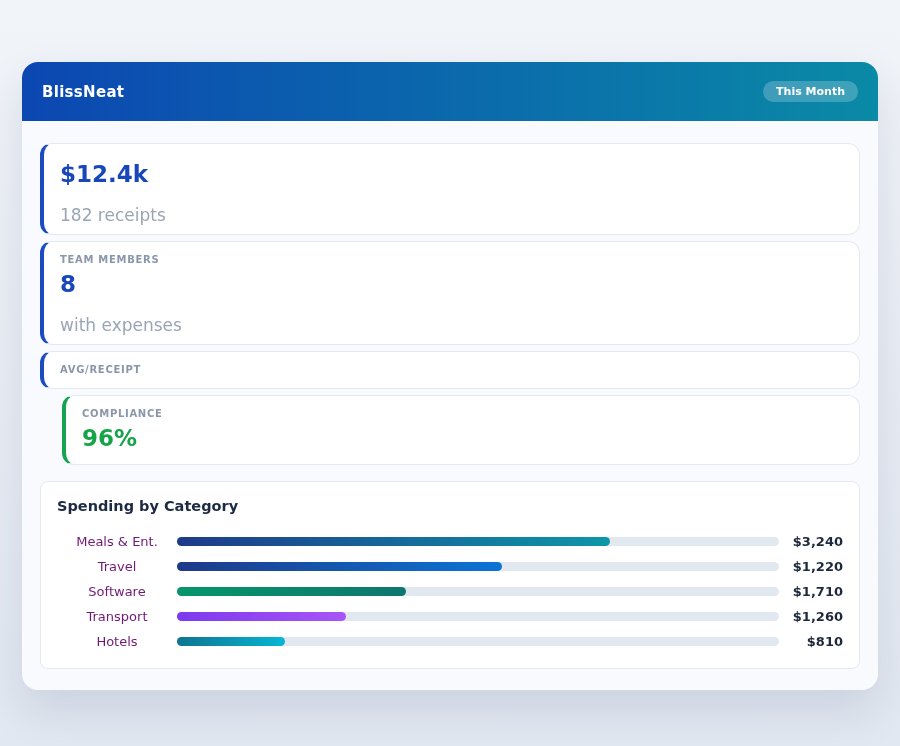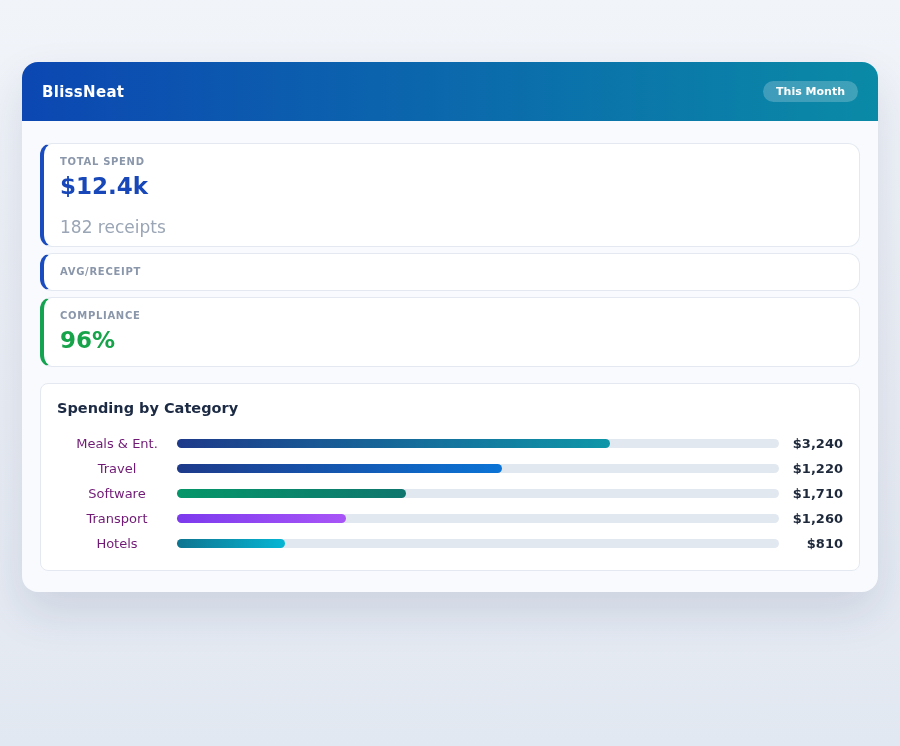--- a/index.html
+++ b/index.html
@@ -61,32 +61,36 @@
 <body>
 
 <div class="app-card">
   <header class="app-header" id="app-header" style="background: linear-gradient(90deg, rgb(12, 71, 178), rgb(10, 138, 166));">
     <div class="app-title">BlissNeat</div>
     <button class="period-badge">This Month</button>
   </header>
   <div class="app-body">
     <section class="stats" id="stats">
   <div class="stat-card" style="border-left-color: rgb(26, 76, 192);">
-    <div class="stat-label">TOTAL SPEND</div>
     <div class="stat-value" style="color: rgb(23, 71, 184);">$12.4k</div>
     <div class="stat-sub">182 receipts</div>
   </div>
 
+  <div class="stat-card" style="border-left-color: rgb(26, 76, 192);">
+    <div class="stat-label">TEAM MEMBERS</div>
+    <div class="stat-value" style="color: rgb(23, 71, 184);">8</div>
+    <div class="stat-sub">with expenses</div>
+  </div>
 
   <div class="stat-card" style="border-left-color: rgb(26, 76, 192);">
     <div class="stat-label">AVG/RECEIPT</div>
 
   </div>
 
-  <div class="stat-card" style="border-left-color: rgb(20, 163, 81);">
+  <div class="stat-card" style="border-left-color: rgb(20, 163, 81); margin-left: 22px;">
     <div class="stat-label">COMPLIANCE</div>
     <div class="stat-value" style="color: rgb(22, 163, 74);">96%</div>
 
   </div>
 </section>
     <section class="chart-card">
       <h2 class="chart-title">Spending by Category</h2>
       <div id="cat-rows">
   <div class="cat-row">
     <div class="cat-label">Meals &amp; Ent.</div>

